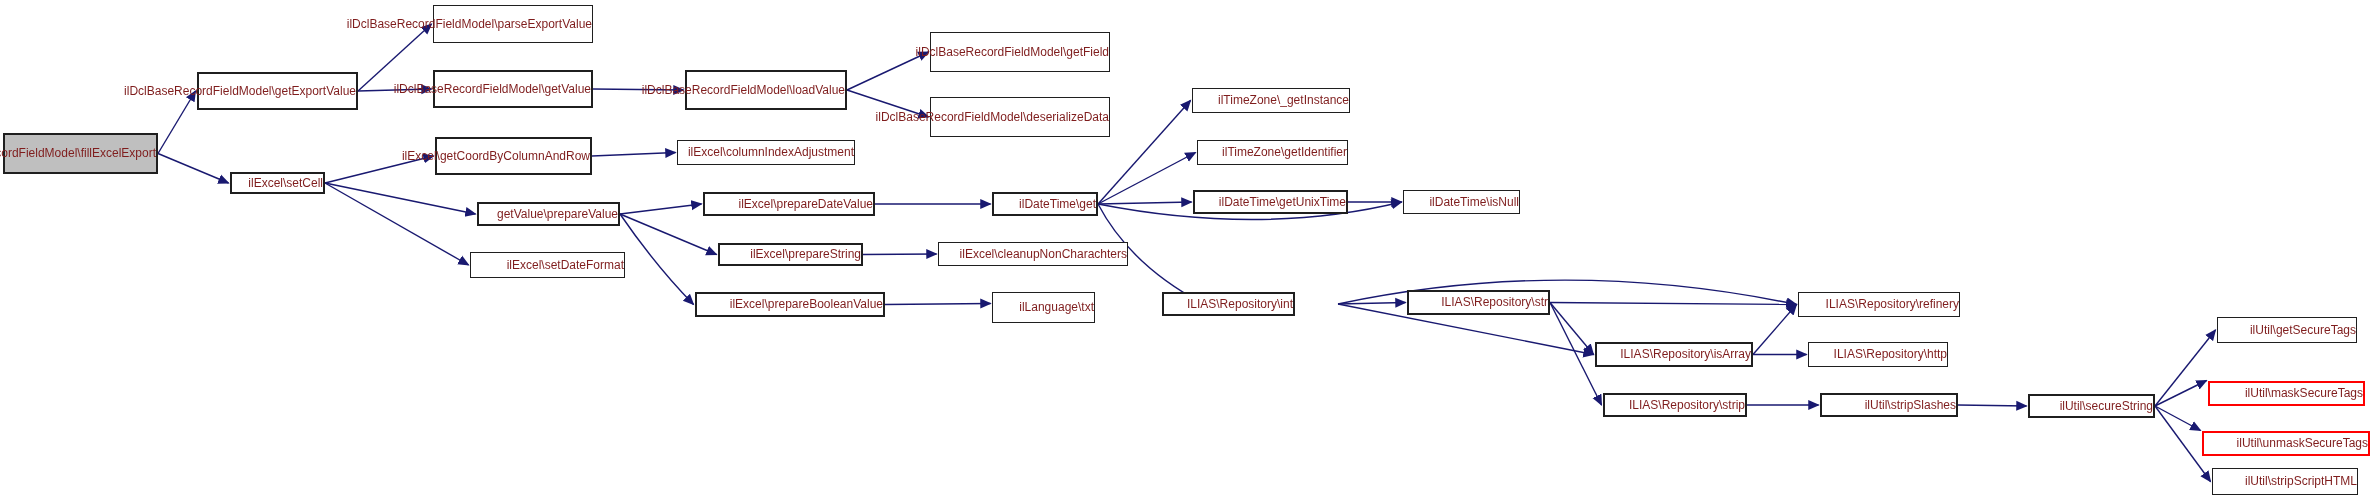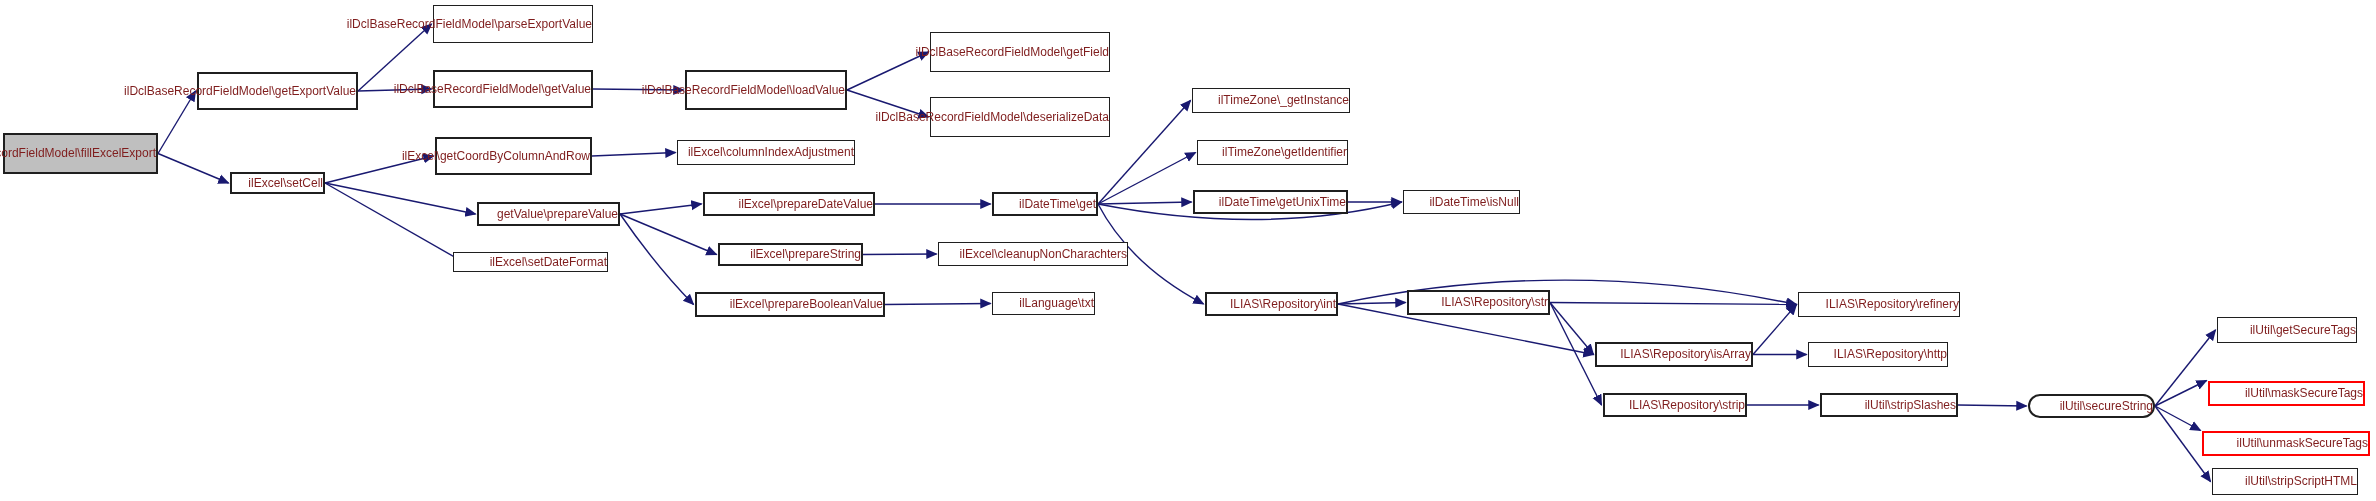--- a/index.html
+++ b/index.html
@@ -130,75 +130,75 @@
       <div class="gnode caller" style="left: 435px; top: 137px; width: 157px; height: 38px;">
         <span>ilExcel\getCoordByColumn</span>
         <span>AndRow</span>
       </div>
       <div class="gnode leaf" style="left: 677px; top: 140px; width: 178px; height: 25px;">
         <span>ilExcel\columnIndexAdjustment</span>
       </div>
       <div class="gnode caller" style="left: 477px; top: 202px; width: 143px; height: 24px;">
         <span>getValue\prepareValue</span>
       </div>
-      <div class="gnode leaf" style="left: 453px; top: 252px; width: 155px; height: 20px;">
+      <div class="gnode leaf" style="left: 470px; top: 252px; width: 155px; height: 26px;">
         <span>ilExcel\setDateFormat</span>
       </div>
       <div class="gnode caller" style="left: 703px; top: 192px; width: 172px; height: 24px;">
         <span>ilExcel\prepareDateValue</span>
       </div>
       <div class="gnode caller" style="left: 718px; top: 243px; width: 145px; height: 23px;">
         <span>ilExcel\prepareString</span>
       </div>
       <div class="gnode leaf" style="left: 938px; top: 242px; width: 190px; height: 24px;">
         <span>ilExcel\cleanupNonCharachters</span>
       </div>
       <div class="gnode caller" style="left: 695px; top: 292px; width: 190px; height: 25px;">
         <span>ilExcel\prepareBooleanValue</span>
       </div>
-      <div class="gnode leaf" style="left: 992px; top: 292px; width: 103px; height: 23px;">
+      <div class="gnode leaf" style="left: 992px; top: 292px; width: 103px; height: 31px;">
         <span>ilLanguage\txt</span>
       </div>
       <div class="gnode caller" style="left: 992px; top: 192px; width: 106px; height: 24px;">
         <span>ilDateTime\get</span>
       </div>
       <div class="gnode leaf" style="left: 1192px; top: 88px; width: 158px; height: 25px;">
         <span>ilTimeZone\_getInstance</span>
       </div>
       <div class="gnode leaf" style="left: 1197px; top: 140px; width: 151px; height: 25px;">
         <span>ilTimeZone\getIdentifier</span>
       </div>
       <div class="gnode caller" style="left: 1193px; top: 190px; width: 155px; height: 24px;">
         <span>ilDateTime\getUnixTime</span>
       </div>
       <div class="gnode leaf" style="left: 1403px; top: 190px; width: 117px; height: 24px;">
         <span>ilDateTime\isNull</span>
       </div>
-      <div class="gnode caller" style="left: 1205px; top: 292px; width: 133px; height: 24px; padding-left: 42px;">
+      <div class="gnode caller" style="left: 1162px; top: 292px; width: 133px; height: 24px; padding-left: 42px;">
         <span>ILIAS\Repository\int</span>
       </div>
       <div class="gnode caller" style="left: 1407px; top: 290px; width: 143px; height: 25px;">
         <span>ILIAS\Repository\str</span>
       </div>
       <div class="gnode leaf" style="left: 1798px; top: 292px; width: 162px; height: 25px;">
         <span>ILIAS\Repository\refinery</span>
       </div>
       <div class="gnode caller" style="left: 1595px; top: 342px; width: 158px; height: 25px;">
         <span>ILIAS\Repository\isArray</span>
       </div>
       <div class="gnode leaf" style="left: 1808px; top: 342px; width: 140px; height: 25px;">
         <span>ILIAS\Repository\http</span>
       </div>
       <div class="gnode caller" style="left: 1603px; top: 393px; width: 144px; height: 24px;">
         <span>ILIAS\Repository\strip</span>
       </div>
       <div class="gnode caller" style="left: 1820px; top: 393px; width: 138px; height: 24px;">
         <span>ilUtil\stripSlashes</span>
       </div>
-      <div class="gnode caller" style="left: 2028px; top: 394px; width: 127px; height: 24px; border-radius: 12px;">
+      <div class="gnode caller" style="left: 2028px; top: 394px; width: 127px; height: 24px;">
         <span>ilUtil\secureString</span>
       </div>
       <div class="gnode leaf" style="left: 2217px; top: 317px; width: 140px; height: 26px;">
         <span>ilUtil\getSecureTags</span>
       </div>
       <div class="gnode truncated" style="left: 2208px; top: 368px; width: 157px; height: 25px;">
         <span>ilUtil\maskSecureTags</span>
       </div>
       <div class="gnode truncated" style="left: 2202px; top: 418px; width: 168px; height: 25px;">
         <span>ilUtil\unmaskSecureTags</span>

